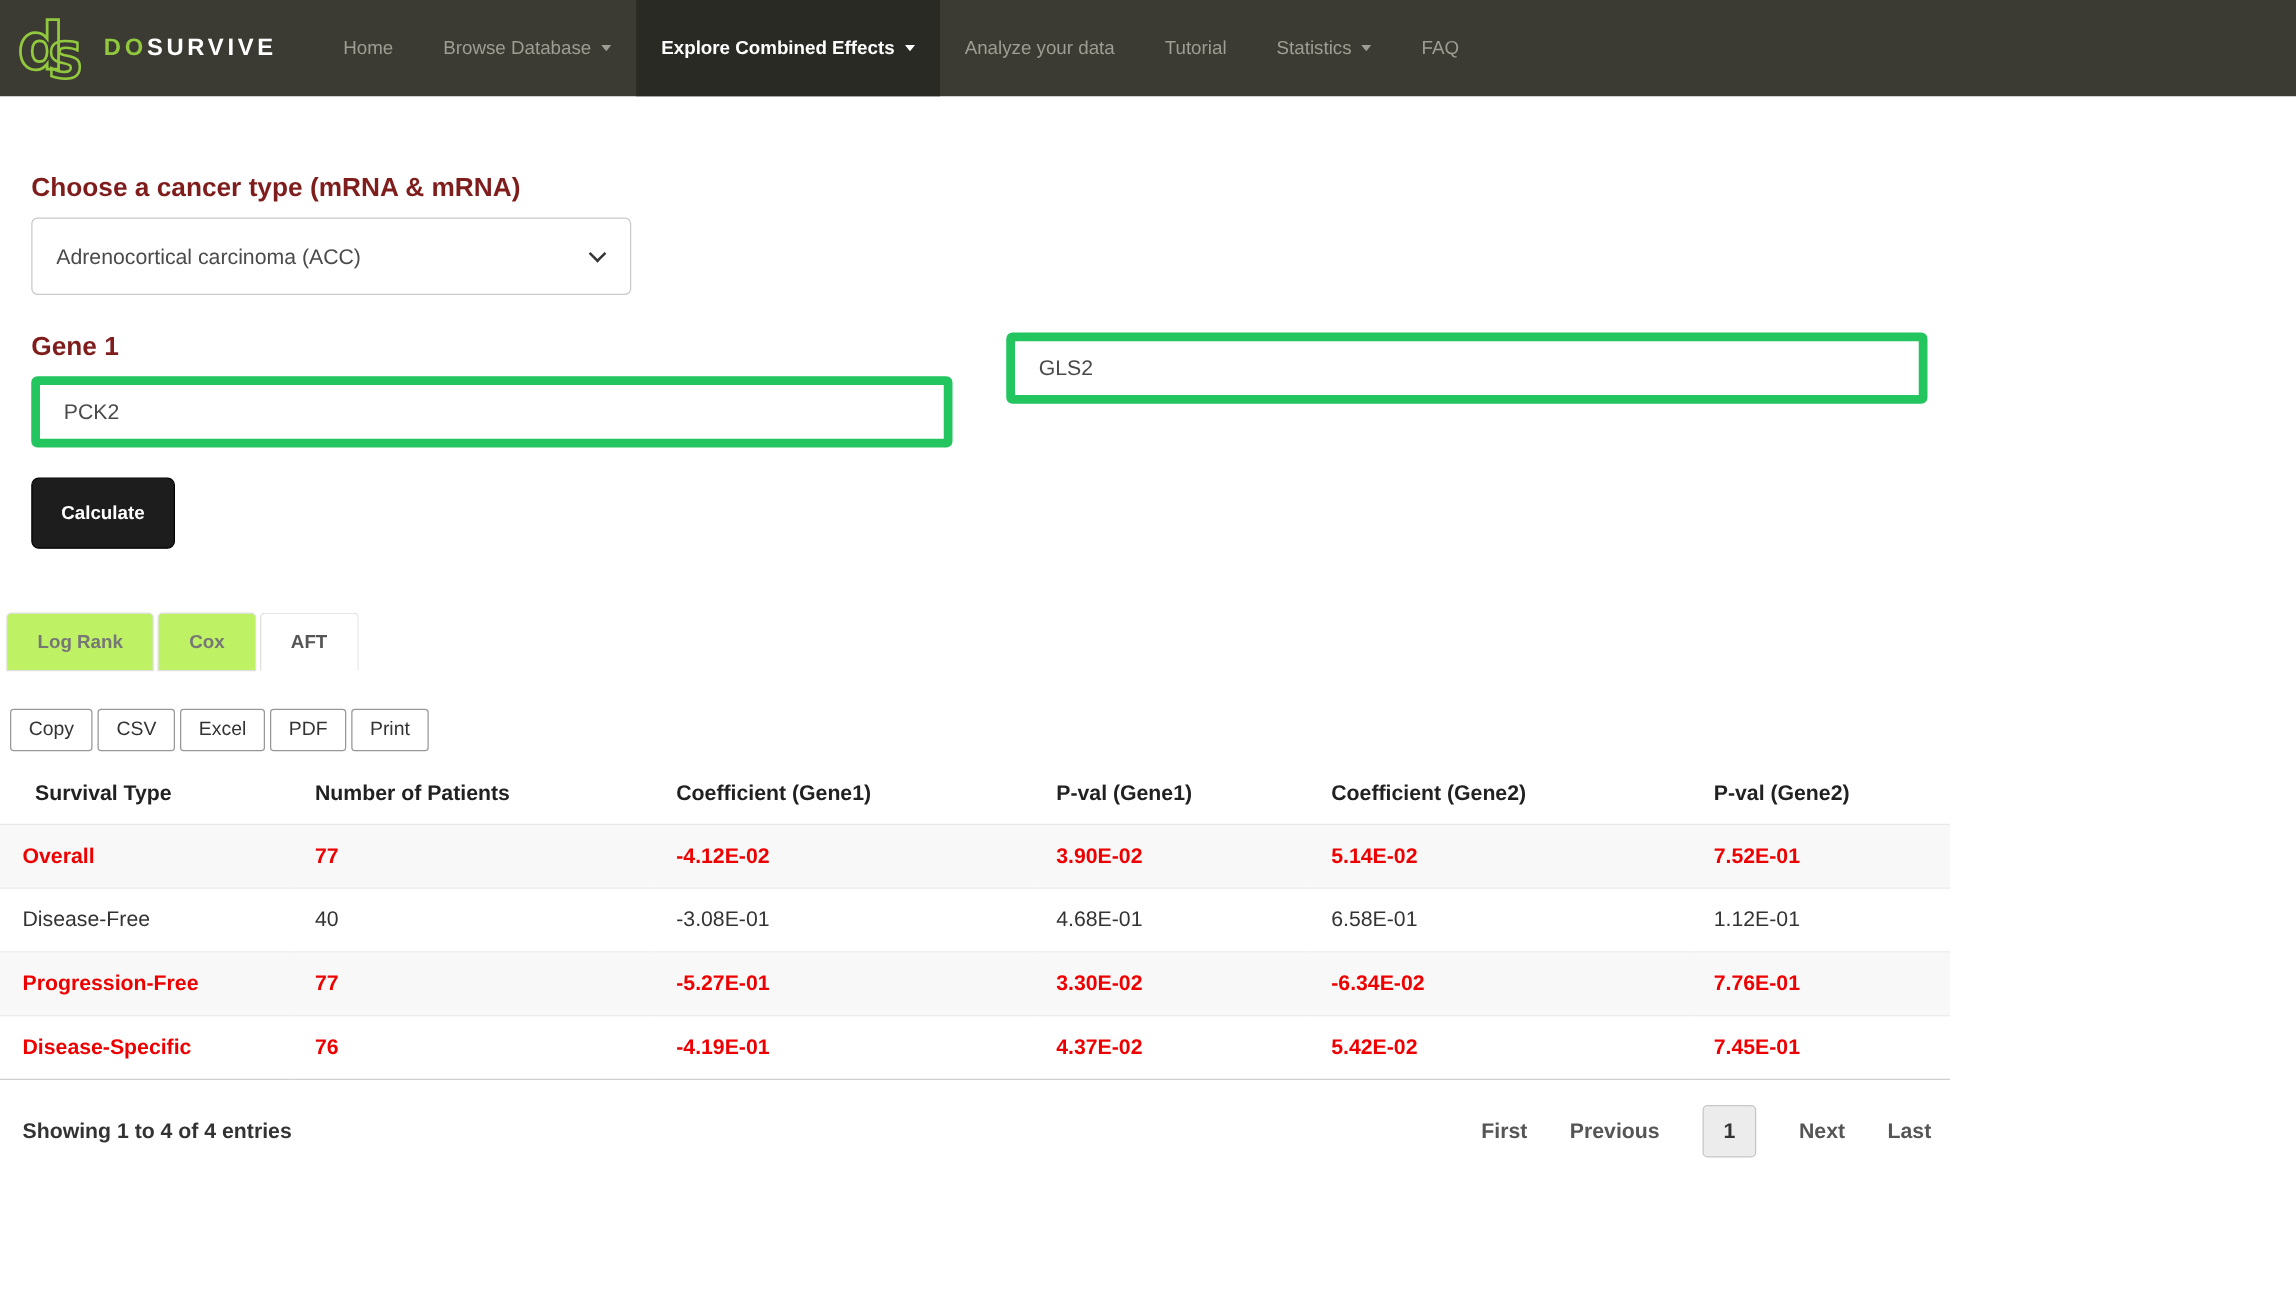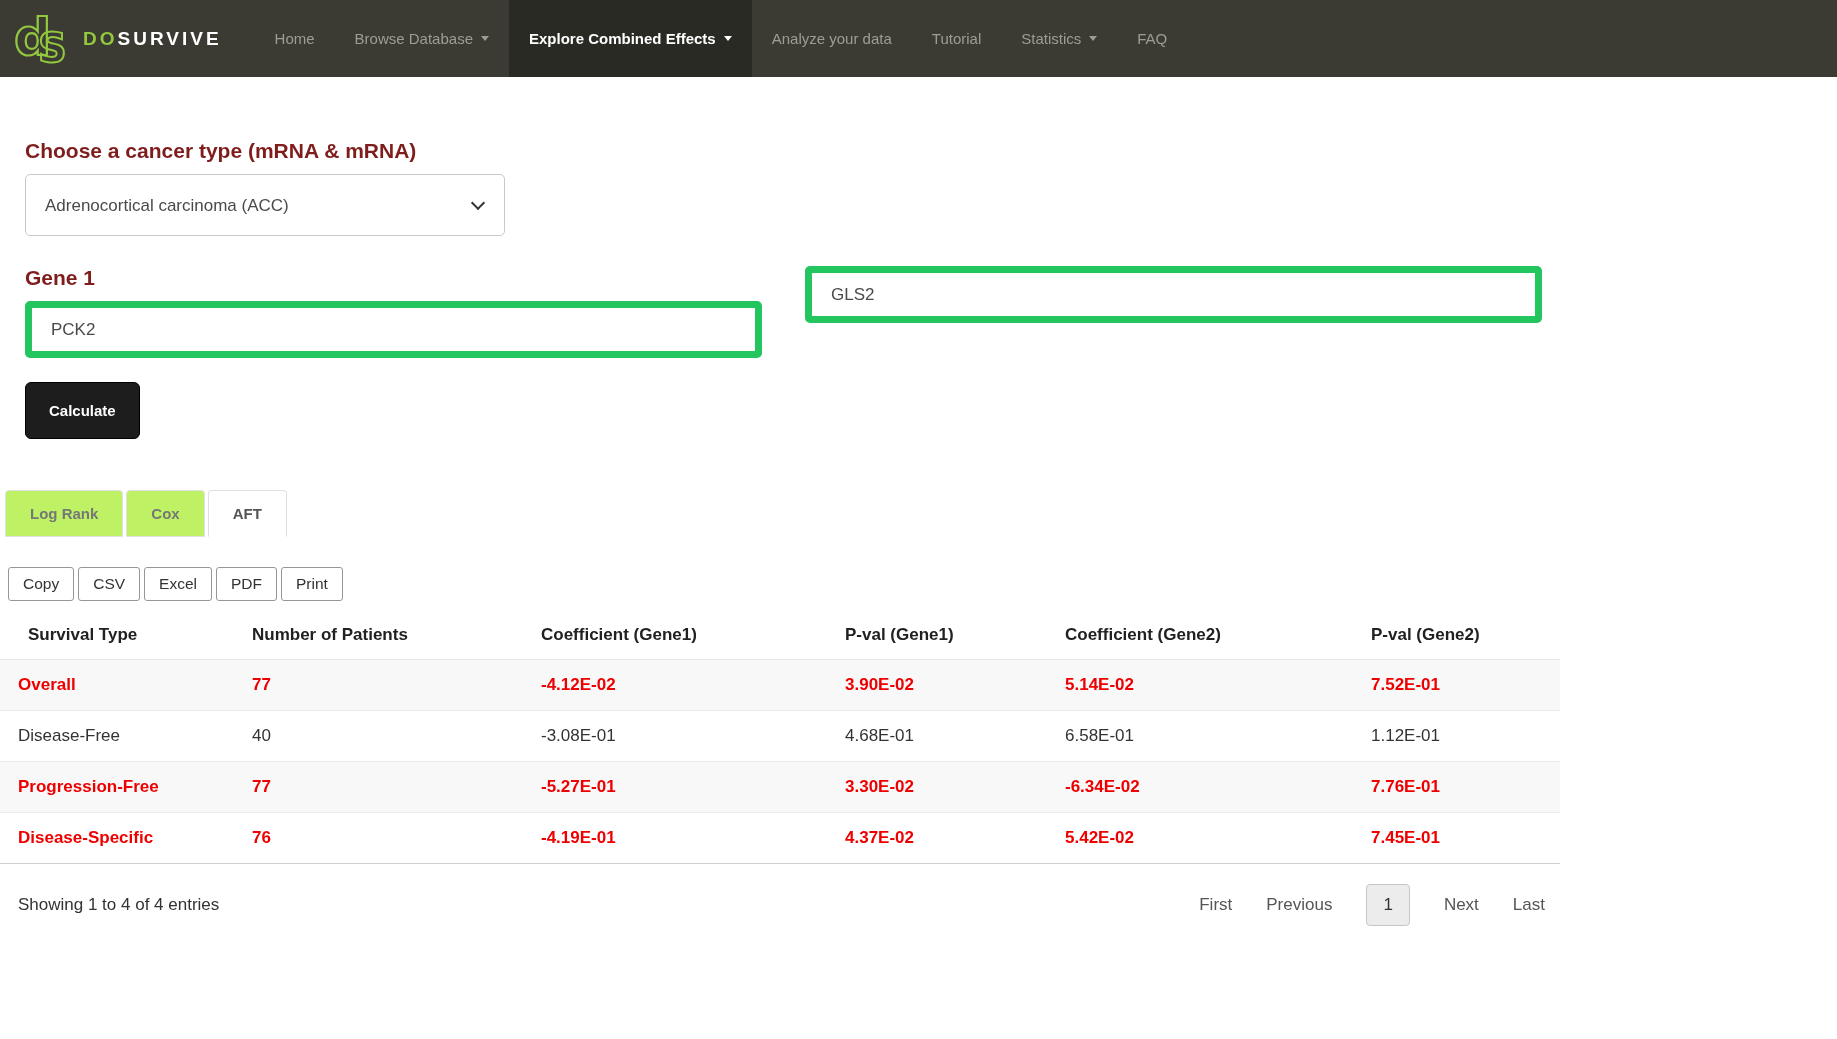--- a/index.html
+++ b/index.html
@@ -129,21 +129,21 @@
   }
   table.results tbody tr{border-top:1px solid #ececec;}
   table.results tbody tr:nth-child(odd){background:#f8f8f8;}
   table.results tbody tr.significant td{color:var(--red);font-weight:bold;}
 
   
   .table-footer{
     width:1560px;
     display:flex;justify-content:space-between;align-items:center;
     padding:20px 15px 0 18px;
-    font-size:17px;color:#333;
+    font-size:17px;color:#333;font-weight:bold;
   }
   .pagination{display:flex;align-items:center;gap:34px;}
   .page-link{color:#555;cursor:pointer;}
   .page-current{
     padding:10px 16px;
     background:#ececec;
     border:1px solid #c6c6c6;border-radius:4px;
     color:#333;cursor:pointer;
   }
 </style>

